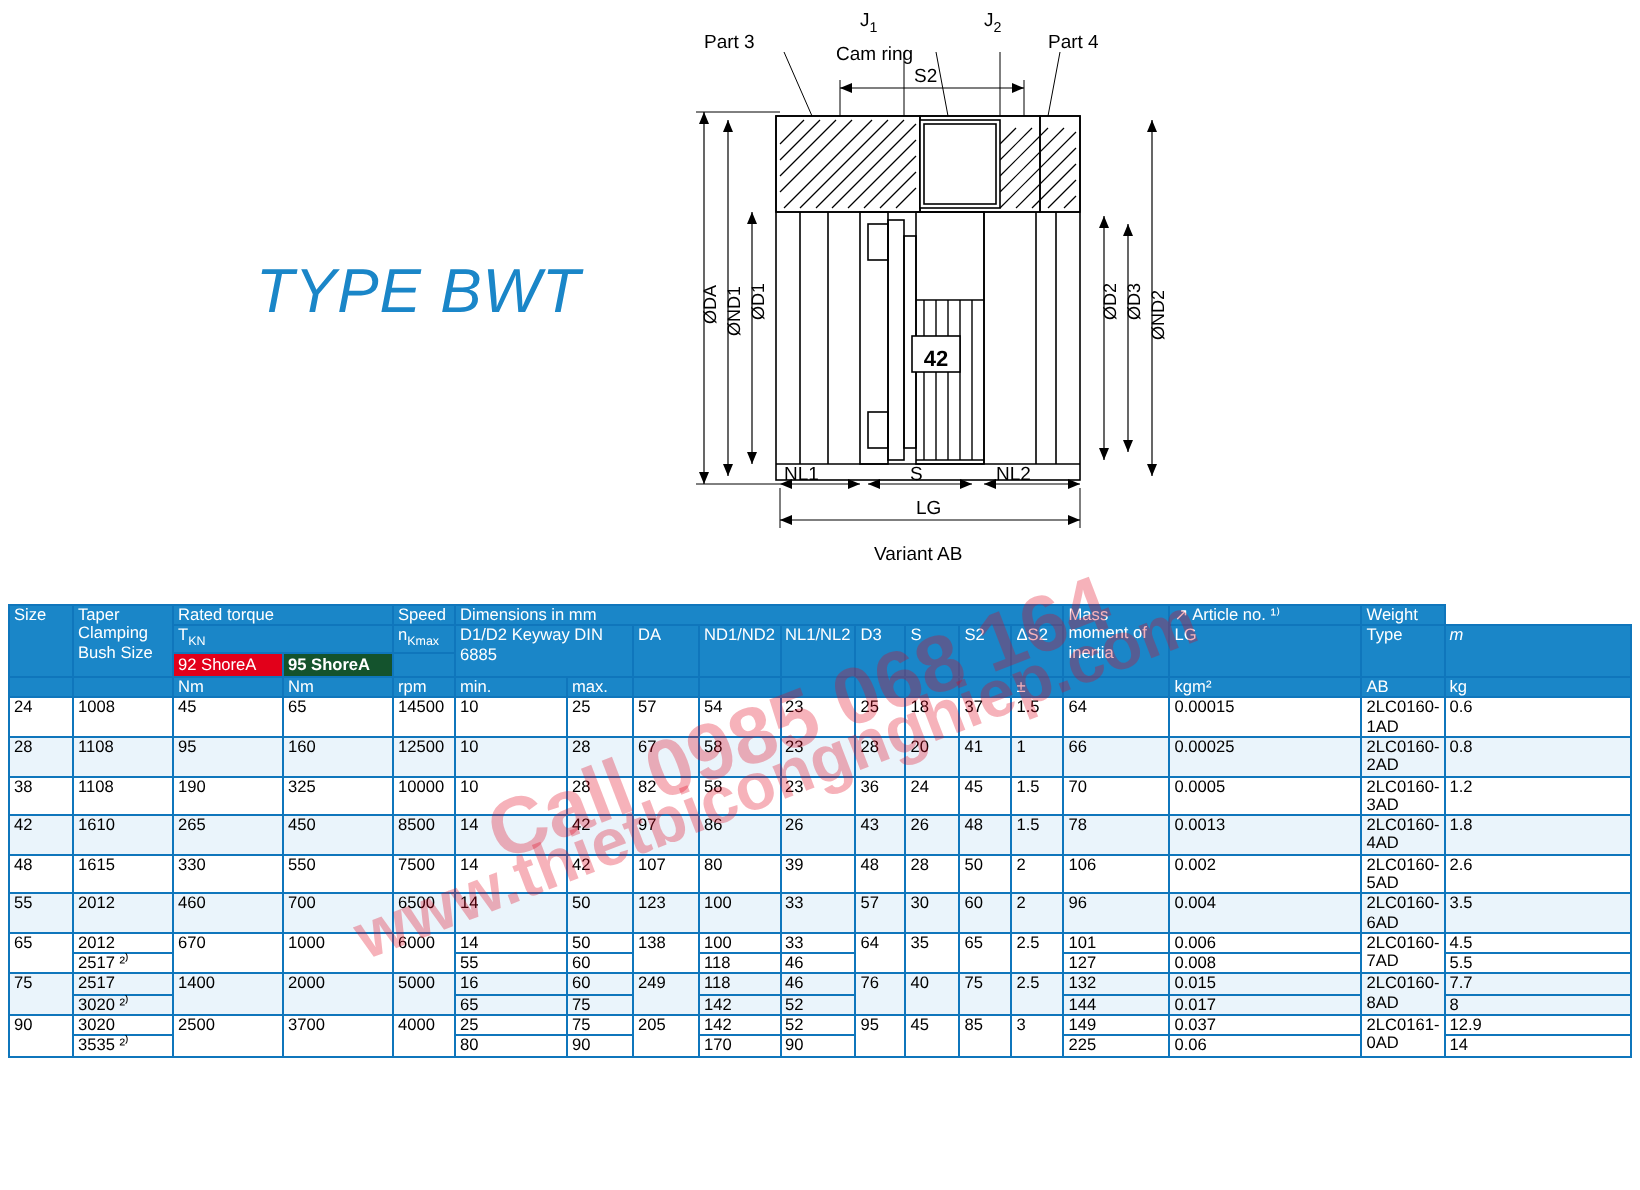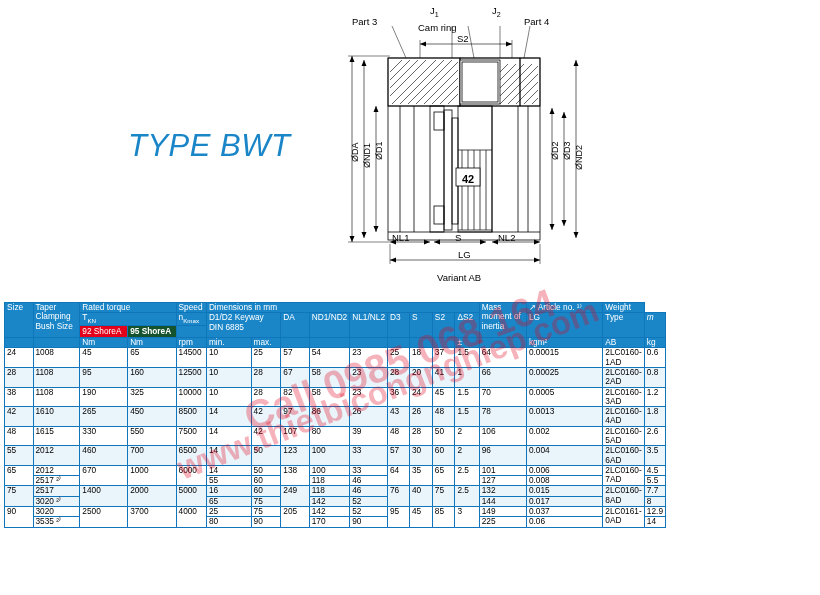--- a/index.html
+++ b/index.html
@@ -33,21 +33,21 @@
     font-weight:bold;
     white-space:nowrap;
     pointer-events:none;
   }
   .wm1 { left:238px; top:398px; font-size:40px; transform:rotate(-21deg); transform-origin:0 0; }
   .wm2 { left:172px; top:452px; font-size:33px; transform:rotate(-21deg); transform-origin:0 0; }
 
   
   table.spec {
     position:absolute; left:4px; top:302px;
-    width:662px;
+    width:812px;
     border-collapse:collapse;
     font-size:8.3px;
     background:#fff;
   }
   table.spec td, table.spec th {
     border:1px solid #0f76bc;
     padding:0 2px;
     text-align:left;
     vertical-align:top;
     color:#000;

